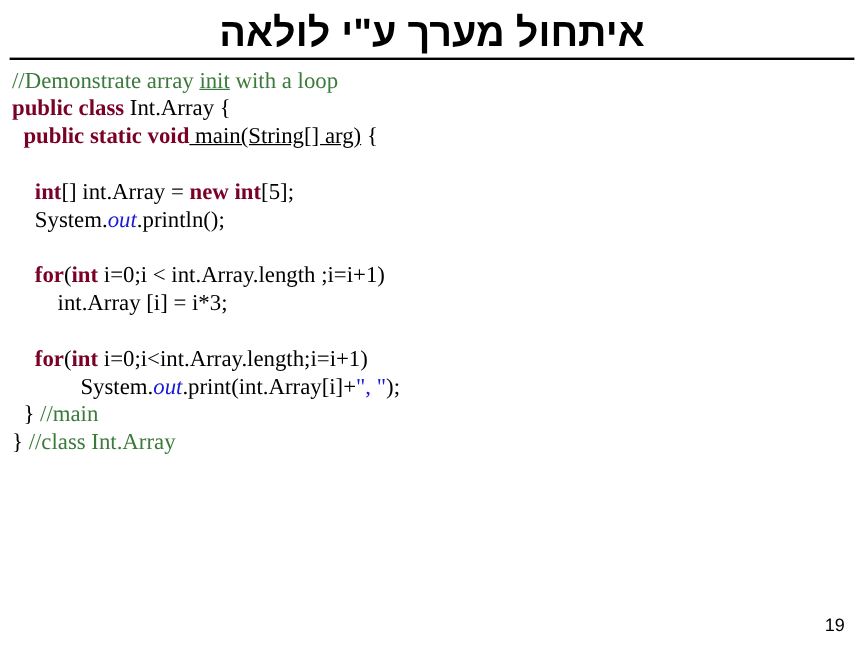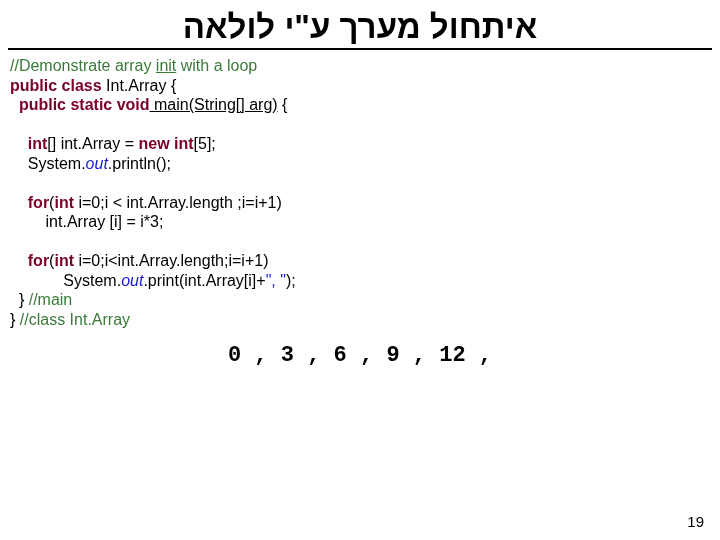--- a/index.html
+++ b/index.html
@@ -25,22 +25,22 @@
     direction: rtl;
     padding: 8px 0 2px 0;
     color: #000;
   }
   .hr {
     border: 0;
     border-top: 2px solid #000;
     margin: 0 8px 6px 8px;
   }
   .code {
-    font-family: Liberation Sans, sans-serif;
-    font-size: 16px;
+    font-family: Liberation Serif, serif;
+    font-size: 19px;
     line-height: 1.22;
     white-space: pre;
     color: #000;
     padding: 0 10px;
   }
   .kw   { font-weight: bold; color: #7a0026; }
   .comm { color: #3b7a3b; }
   .str  { color: #1a1ad6; }
   .it   { font-style: italic; color: #1a1ad6; }
   .ul   { text-decoration: underline; }
@@ -77,16 +77,15 @@
 <span>    System.</span><span class="it">out</span><span>.println();</span>
 
 <span class="kw">    for</span><span>(</span><span class="kw">int</span><span> i=0;i &lt; int.Array.length ;i=i+1)</span>
 <span>        int.Array [i] = i*3;</span>
 
 <span class="kw">    for</span><span>(</span><span class="kw">int</span><span> i=0;i&lt;int.Array.length;i=i+1)</span>
 <span>            System.</span><span class="it">out</span><span>.print(int.Array[i]+</span><span class="str">", "</span><span>);</span>
 <span>  } </span><span class="comm">//main</span>
 <span>} </span><span class="comm">//class Int.Array</span></div>
 
-  <div class="output">0 , 3 , 6 , 9 , 12 ,</div>
 
   <div class="pageno">19</div>
 </div>
 
 </body></html>

